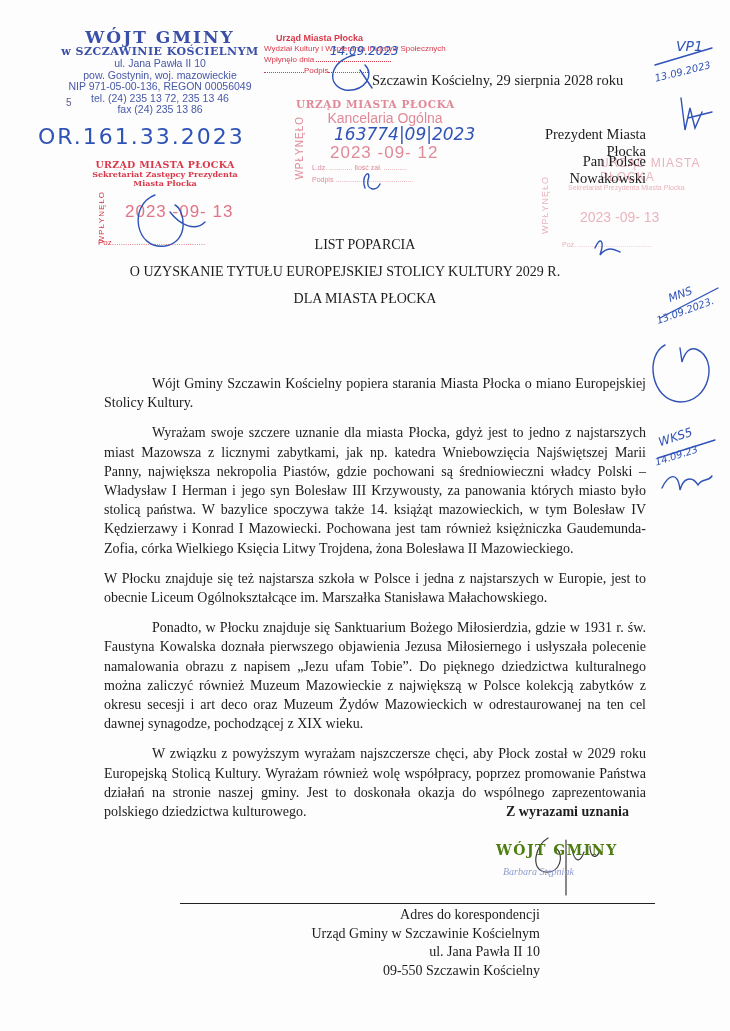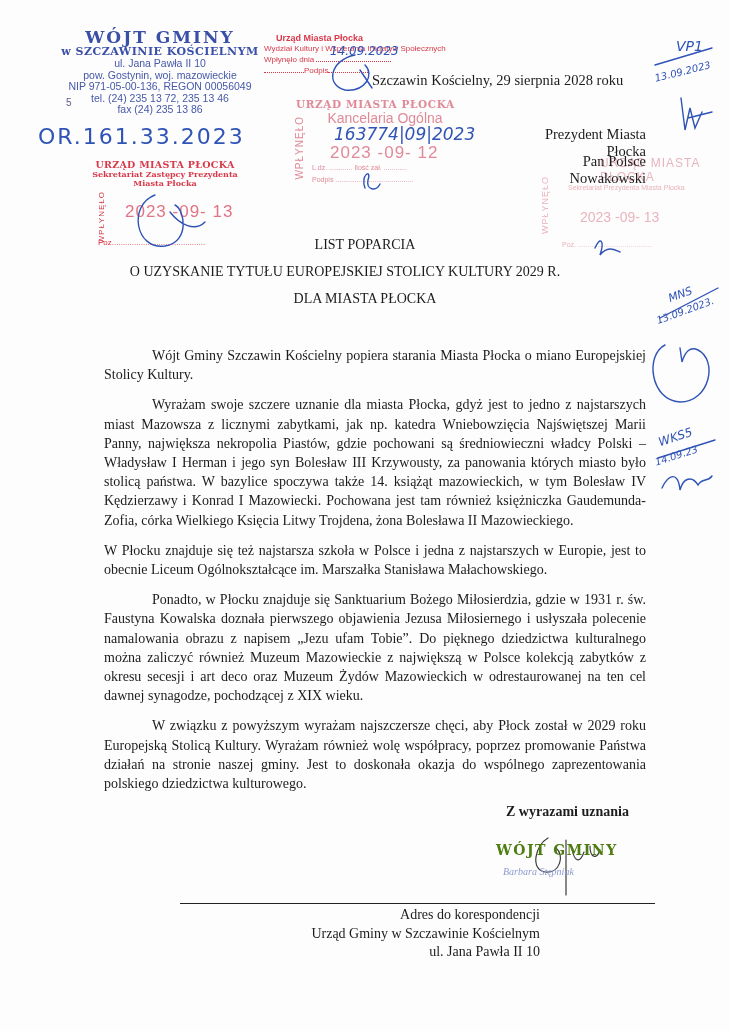--- a/index.html
+++ b/index.html
@@ -35,21 +35,21 @@
   .stamp-prez .h { font-size: 12px; letter-spacing: 1px; padding-left: 60px; }
   .stamp-prez .s { font-size: 7px; padding-left: 28px; }
   .stamp-prez .date { font-size: 14px; padding-left: 40px; margin-top: 18px; }
   .stamp-prez .poz { font-size: 7px; padding-left: 22px; margin-top: 16px; }
   
   .hw { position: absolute; font-family: "DejaVu Sans", sans-serif; color: #2f53b6; font-style: italic; }
   
   .place-date { left: 372px; top: 72px; font-size: 14.5px; }
   .addressee { left: 510px; font-size: 14.5px; text-align: right; width: 136px; }
   .title { left: 0; width: 730px; text-align: center; font-size: 14px; }
-  .body-text { left: 104px; width: 542px; font-size: 14px; line-height: 19.2px; text-align: justify; }
+  .body-text { left: 104px; width: 542px; font-size: 14px; line-height: 19.2px; text-align: justify; margin-top: 28px; }
   .body-text p { margin: 0 0 11px 0; }
   .body-text .ind { text-indent: 48px; }
   .closing { left: 506px; top: 804px; font-size: 14px; font-weight: bold; }
   .wojt { left: 496px; top: 842px; color: #4d7c0f; font-family: "DejaVu Serif", serif; font-weight: bold; font-size: 14px; letter-spacing: 1.5px; }
   .wojt-name { left: 503px; top: 866px; color: #8d9ad0; font-family: "Liberation Serif", serif; font-style: italic; font-size: 10px; }
   .sep { left: 180px; top: 903px; width: 475px; height: 0; border-top: 1.3px solid #222; }
   .footer { left: 180px; top: 906px; width: 360px; text-align: right; font-size: 14px; line-height: 18.5px; }
   svg.ink { position: absolute; overflow: visible; }
 </style>
 </head>
@@ -147,13 +147,14 @@
 
 <div class="abs closing">Z wyrazami uznania</div>
 <div class="abs wojt">WÓJT GMINY</div>
 <div class="abs wojt-name">Barbara Stępniak</div>
 
 <div class="abs sep"></div>
 <div class="abs footer">
   <div>Adres do korespondencji</div>
   <div>Urząd Gminy w Szczawinie Kościelnym</div>
   <div>ul. Jana Pawła II 10</div>
+  <div>09-550 Szczawin Kościelny</div>
 </div>
 
 </body></html>

